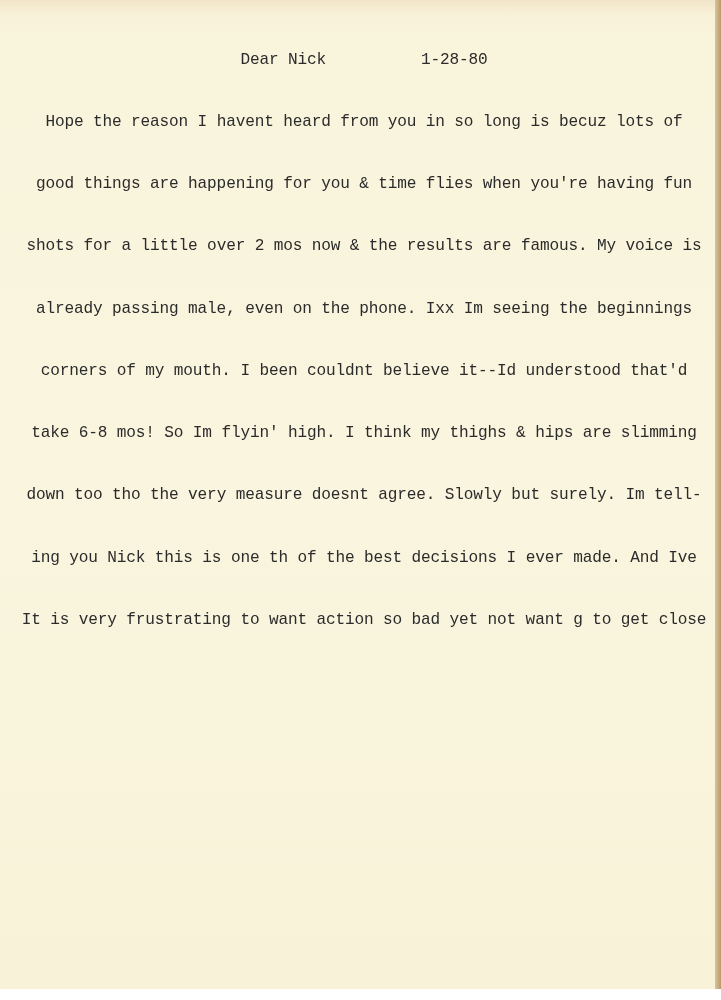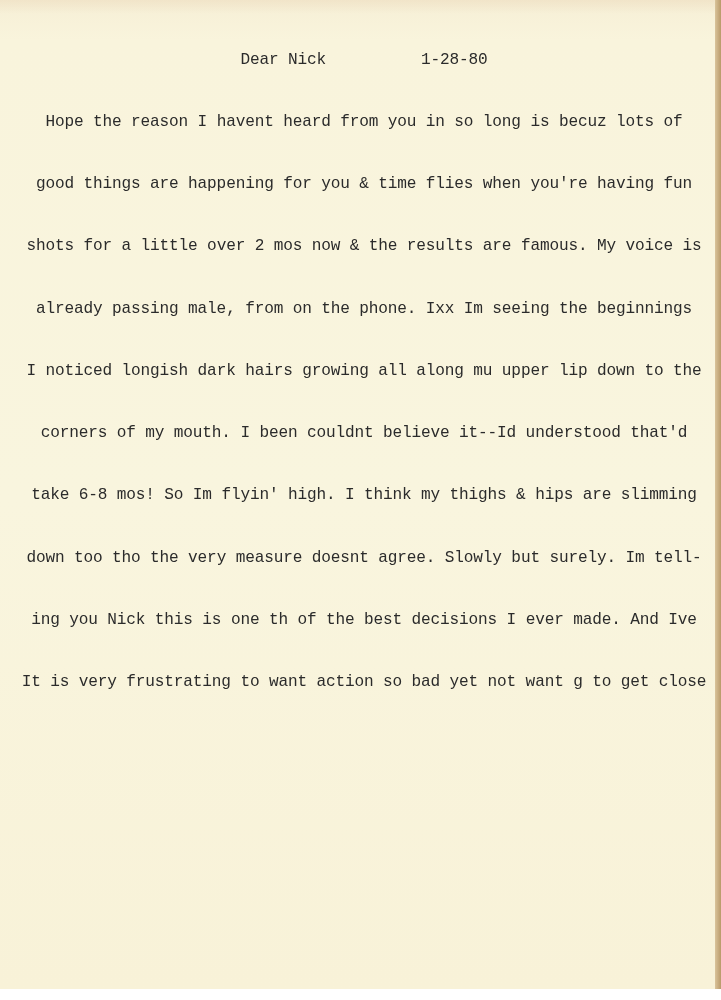--- a/index.html
+++ b/index.html
@@ -35,22 +35,21 @@
   </style>
 </head>
 <body>
 
 <div class="paper">
   <div class="letter">
     <span class="line">Dear Nick          1-28-80</span>
     <span class="line">Hope the reason I havent heard from you in so long is becuz lots of</span>
     <span class="line">good things are happening for you &amp; time flies when you're having fun</span>
     <span class="line">shots for a little over 2 mos now &amp; the results are famous. My voice is</span>
-    <span class="line">already passing male, from on the phone. Ixx Im seeing the beginnings</span>
-    <span class="line">I noticed longish dark hairs growing all along mu upper lip down to the</span>
+    <span class="line">already passing male, even on the phone. Ixx Im seeing the beginnings</span>
     <span class="line">corners of my mouth. I been couldnt believe it--Id understood that'd</span>
     <span class="line">take 6-8 mos! So Im flyin' high. I think my thighs &amp; hips are slimming</span>
     <span class="line">down too tho the very measure doesnt agree. Slowly but surely. Im tell-</span>
     <span class="line">ing you Nick this is one th of the best decisions I ever made. And Ive</span>
     <span class="line">It is very frustrating to want action so bad yet not want g to get close</span>
     
     
     
     
     

